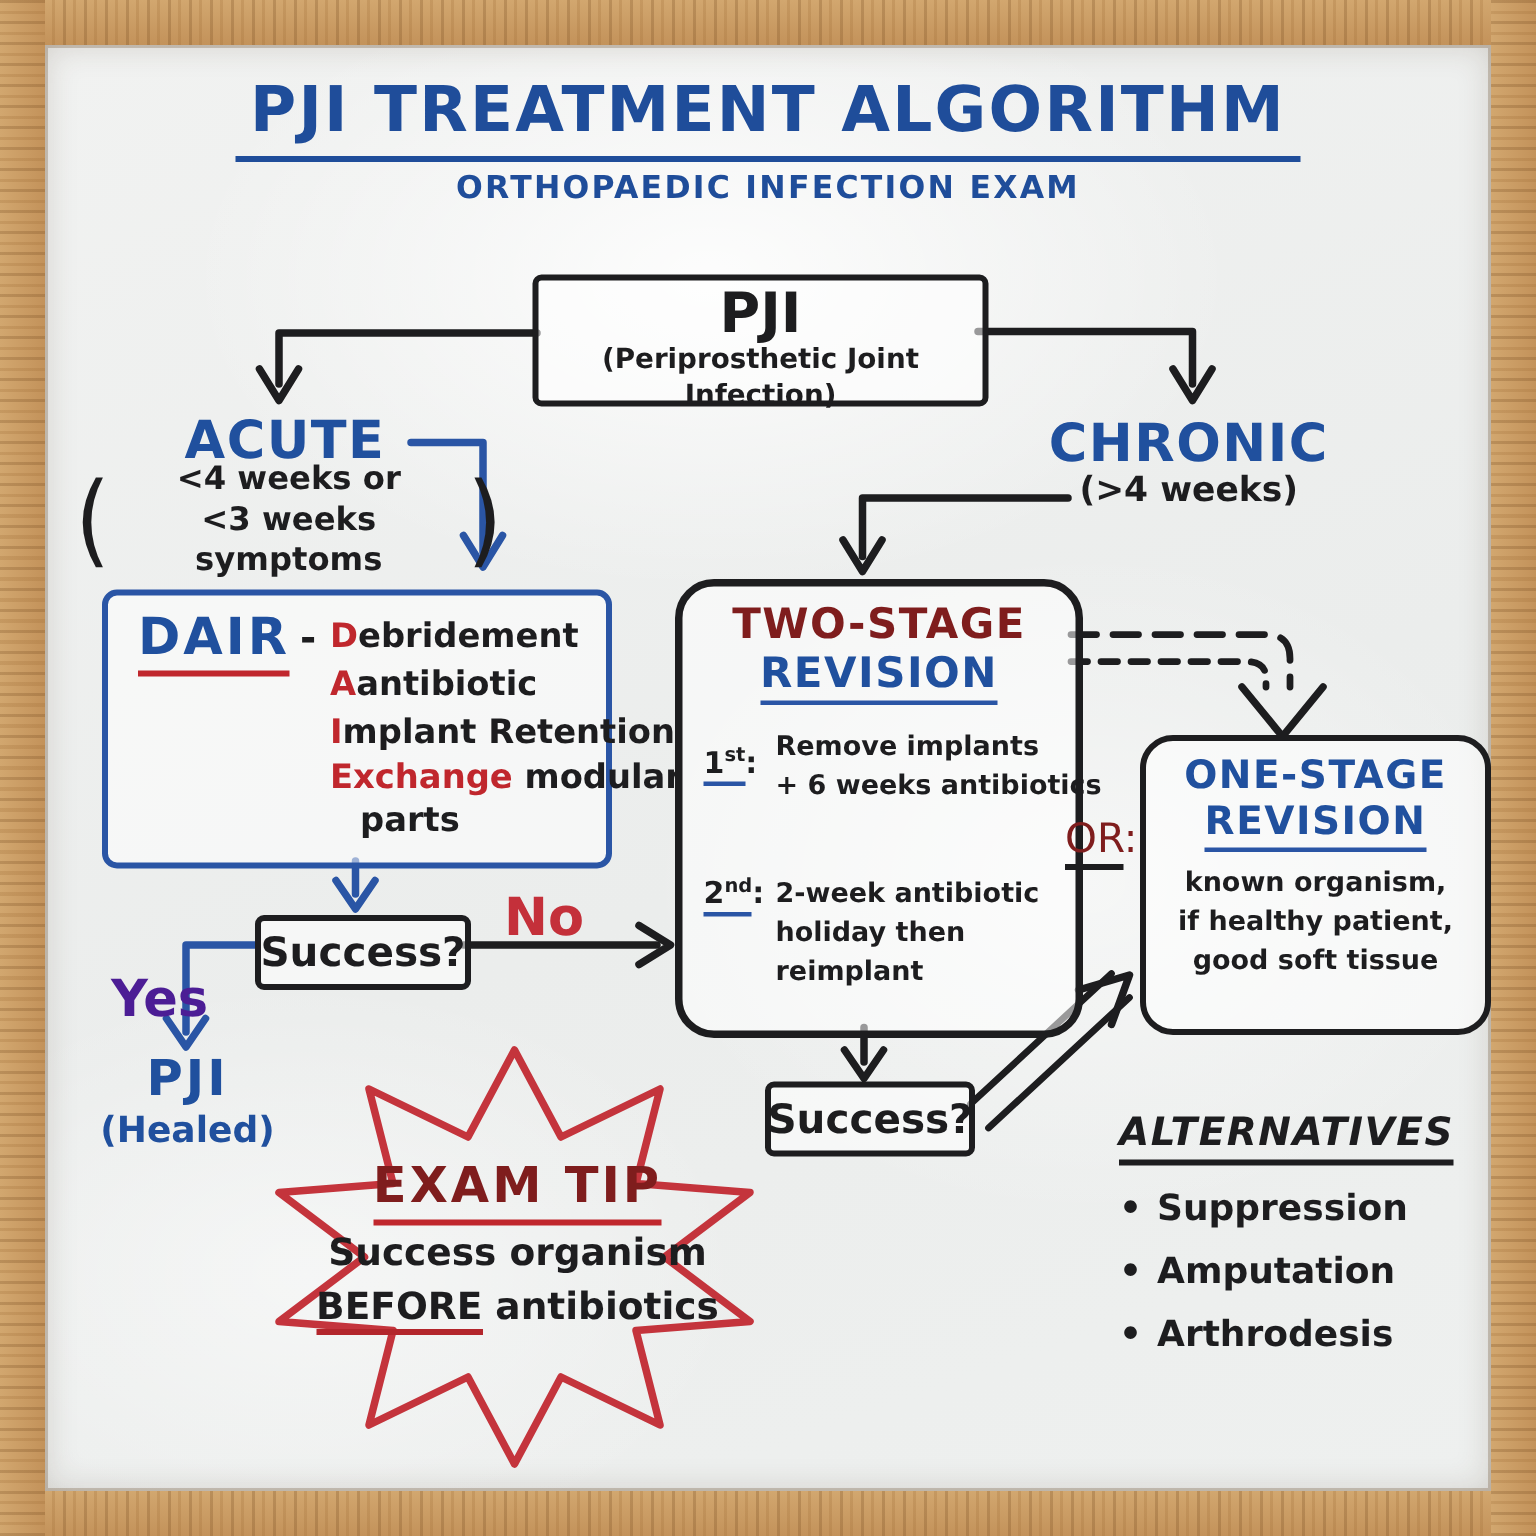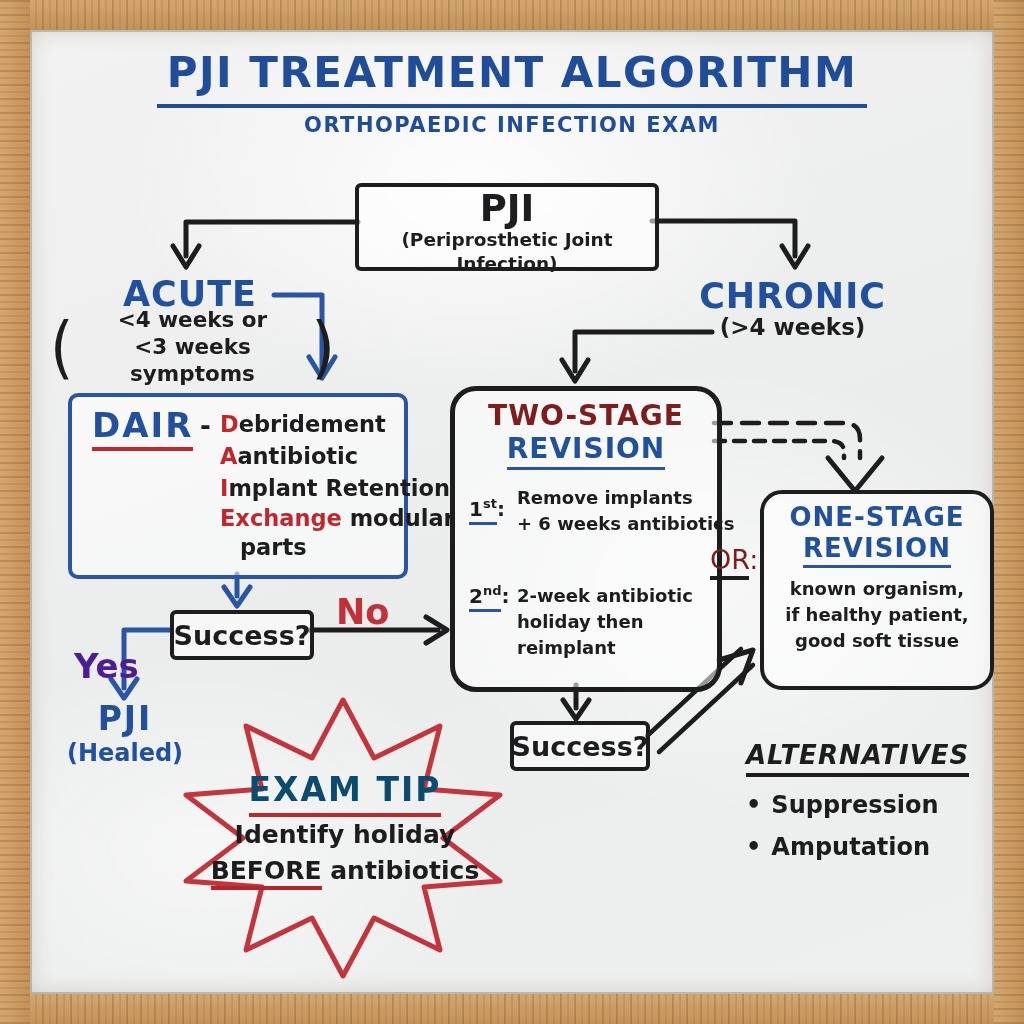--- a/index.html
+++ b/index.html
@@ -97,21 +97,21 @@
   .os-title2 span{display:inline-block;font-size:26px;font-weight:bold;color:#20509e;letter-spacing:1px;border-bottom:3.5px solid #2a55a5;padding-bottom:2px;}
   .os-body{text-align:center;font-size:18px;font-weight:bold;color:#1d1d1f;line-height:26px;margin-top:8px;}
 
   .alts{left:746px;top:740px;width:240px;}
   .alts-title{display:inline-block;font-size:26px;font-weight:bold;color:#1d1d1f;letter-spacing:1px;border-bottom:4px solid #1d1d1f;padding-bottom:3px;font-style:italic;}
   .alt-item{font-size:24px;font-weight:bold;color:#1d1d1f;margin-top:14px;}
   .alt-bullet{margin-right:10px;}
 
   .tip-text{left:175px;width:340px;text-align:center;}
   .tip-title{top:770px;}
-  .tip-title span{display:inline-block;font-size:33px;font-weight:bold;color:#0c4a6e;letter-spacing:2px;border-bottom:4px solid #c0272d;padding-bottom:4px;}
+  .tip-title span{display:inline-block;font-size:33px;font-weight:bold;color:#7f1d1d;letter-spacing:2px;border-bottom:4px solid #c0272d;padding-bottom:4px;}
   .tip-l1{top:820px;font-size:25px;font-weight:bold;color:#1d1d1f;}
   .tip-l2{top:856px;font-size:25px;font-weight:bold;color:#1d1d1f;}
   .tip-emph{border-bottom:4px solid #b3262c;padding-bottom:1px;}
 </style>
 </head>
 <body>
 
 <div class="frame-side frame-top"></div>
 <div class="frame-side frame-bottom"></div>
 <div class="frame-side frame-left"></div>
@@ -225,18 +225,19 @@
   </div>
 
   <div class="abs box success-box success2">
     <span>Success?</span>
   </div>
 
   <div class="abs alts">
     <span class="alts-title">ALTERNATIVES</span>
     <div class="alt-item"><span class="alt-bullet">•</span><span>Suppression</span></div>
     <div class="alt-item"><span class="alt-bullet">•</span><span>Amputation</span></div>
+    <div class="alt-item"><span class="alt-bullet">•</span><span>Arthrodesis</span></div>
   </div>
 
   <div class="abs tip-text tip-title"><span>EXAM TIP</span></div>
-  <div class="abs tip-text tip-l1">Identify holiday</div>
+  <div class="abs tip-text tip-l1">Success organism</div>
   <div class="abs tip-text tip-l2"><span class="tip-emph">BEFORE</span><span> antibiotics</span></div>
 </div>
 
 </body></html>

